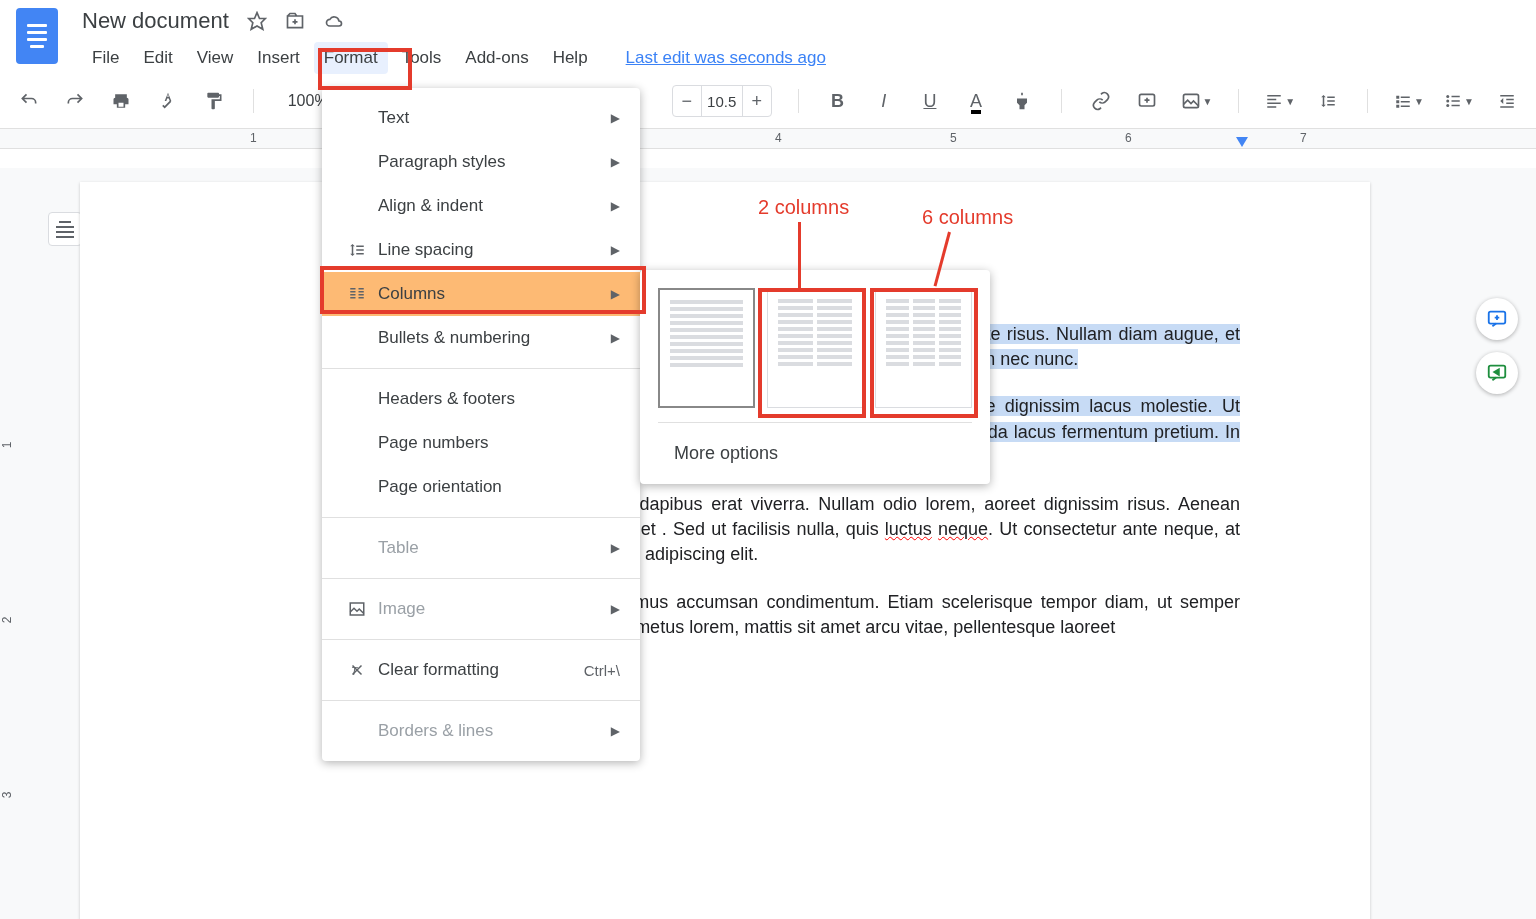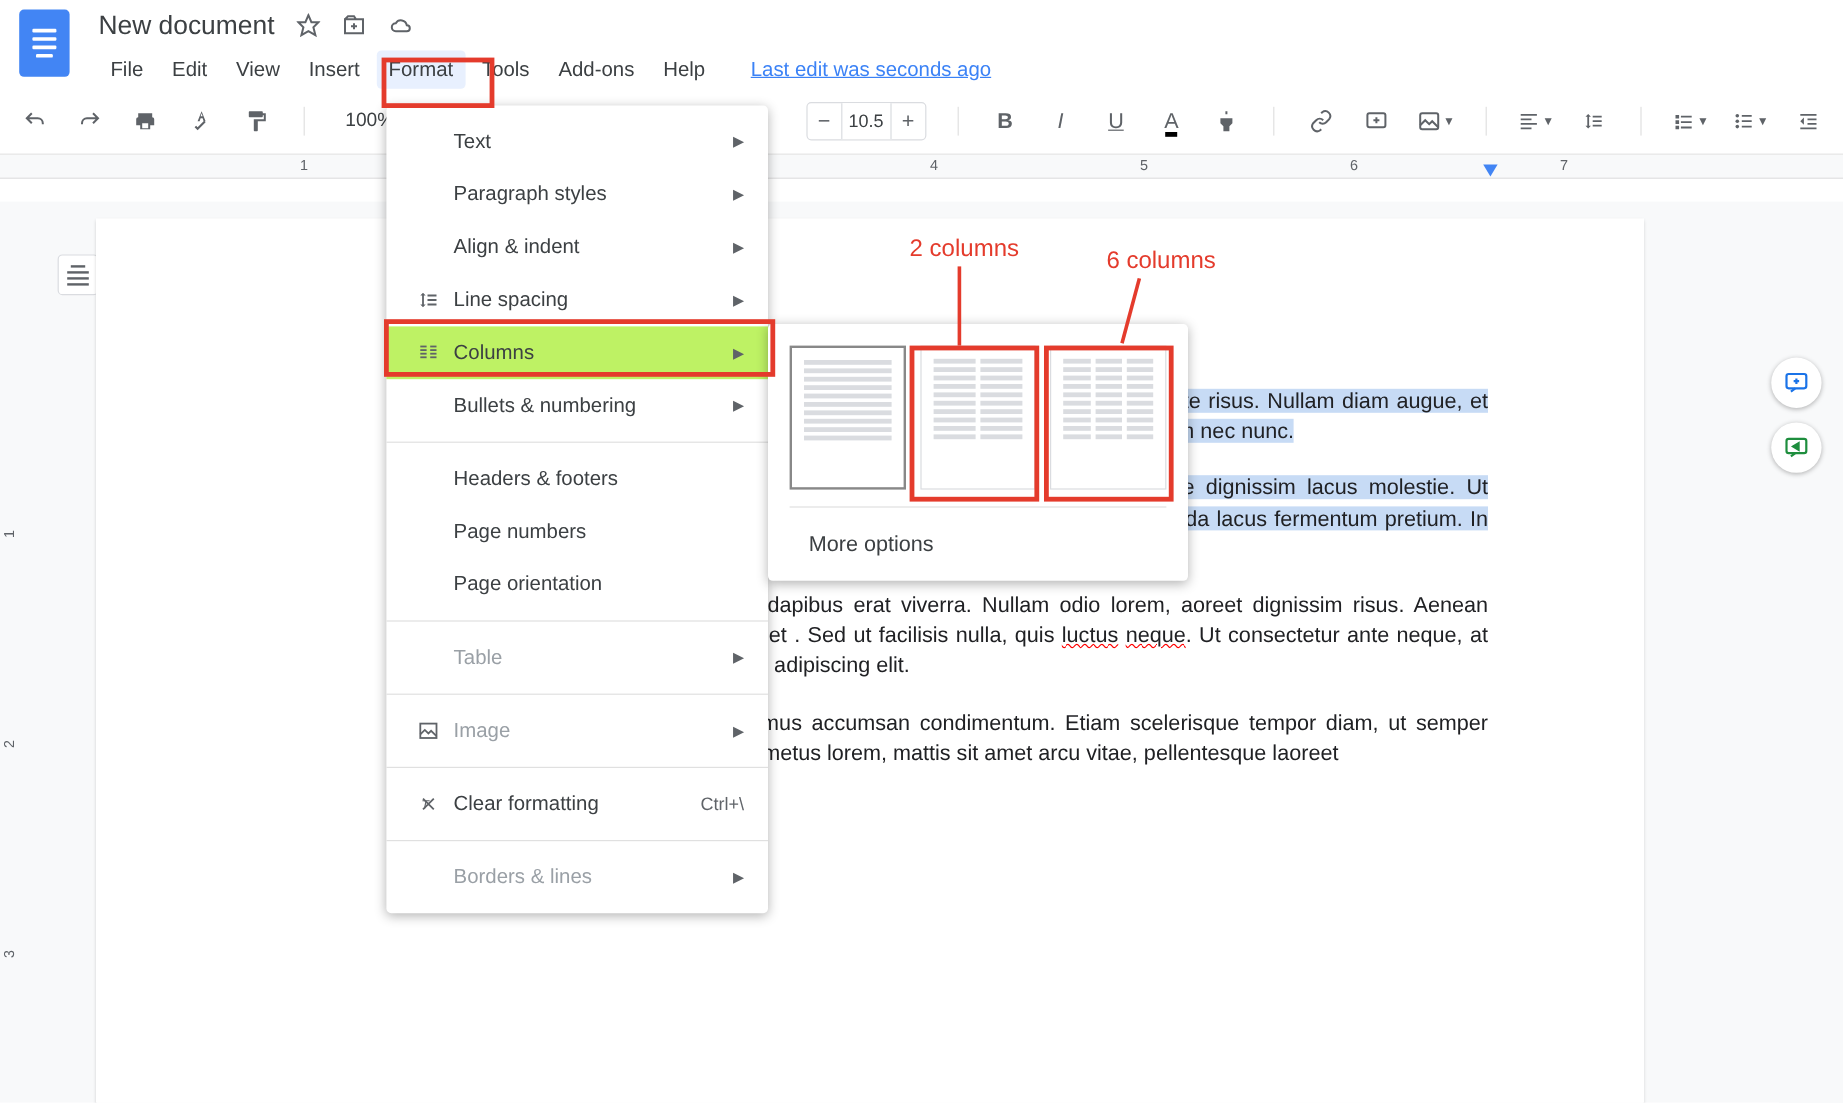--- a/index.html
+++ b/index.html
@@ -44,21 +44,21 @@
 .outline-btn-line { width: 18px; height: 2px; background: #5f6368; }
 .page { position: absolute; left: 80px; top: 14px; width: 1290px; background: #fff; box-shadow: 0 1px 3px rgba(0,0,0,0.2); padding: 140px 130px 40px 310px; min-height: 1000px; }
 .doc-text { font-size: 18px; color: #202124; line-height: 1.4; text-align: justify; }
 .doc-text p { margin-bottom: 22px; }
 .doc-text .highlighted { background: #c7dbf5; }
 .squiggle { text-decoration: underline wavy red; text-decoration-thickness: 1px; }
 
 
 .dropdown { position: absolute; left: 322px; top: 88px; width: 318px; background: #fff; box-shadow: 0 2px 10px rgba(0,0,0,0.3); border-radius: 4px; padding: 8px 0; z-index: 100; }
 .dd-item { display: flex; align-items: center; padding: 12px 20px; font-size: 17px; color: #3c4043; cursor: pointer; position: relative; }
-.dd-item.highlighted { background: #bef264; justify-content: flex-end; }
+.dd-item.highlighted { background: #fdba74; justify-content: flex-end; }
 .dd-item.disabled { color: #9aa0a6; }
 .dd-icon { width: 30px; display: flex; justify-content: center; color: #5f6368; }
 .dd-label { flex: 1; margin-left: 6px; }
 .dd-arrow { color: #5f6368; font-size: 12px; }
 .dd-shortcut { color: #5f6368; font-size: 15px; }
 .dd-sep { height: 1px; background: #e0e0e0; margin: 8px 0; }
 
 
 .submenu { position: absolute; left: 640px; top: 270px; width: 350px; background: #fff; box-shadow: 0 2px 10px rgba(0,0,0,0.3); border-radius: 4px; padding: 18px 18px 12px 18px; z-index: 101; }
 .col-options { display: flex; gap: 12px; margin-bottom: 14px; }

